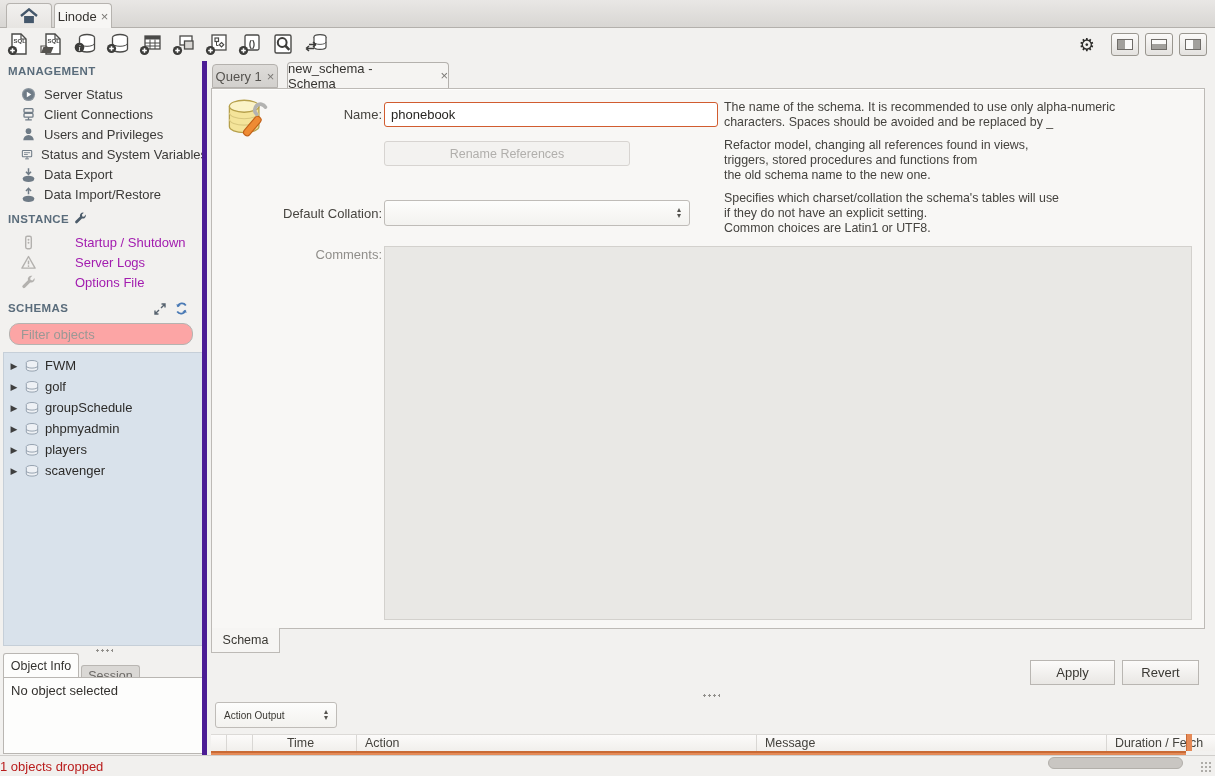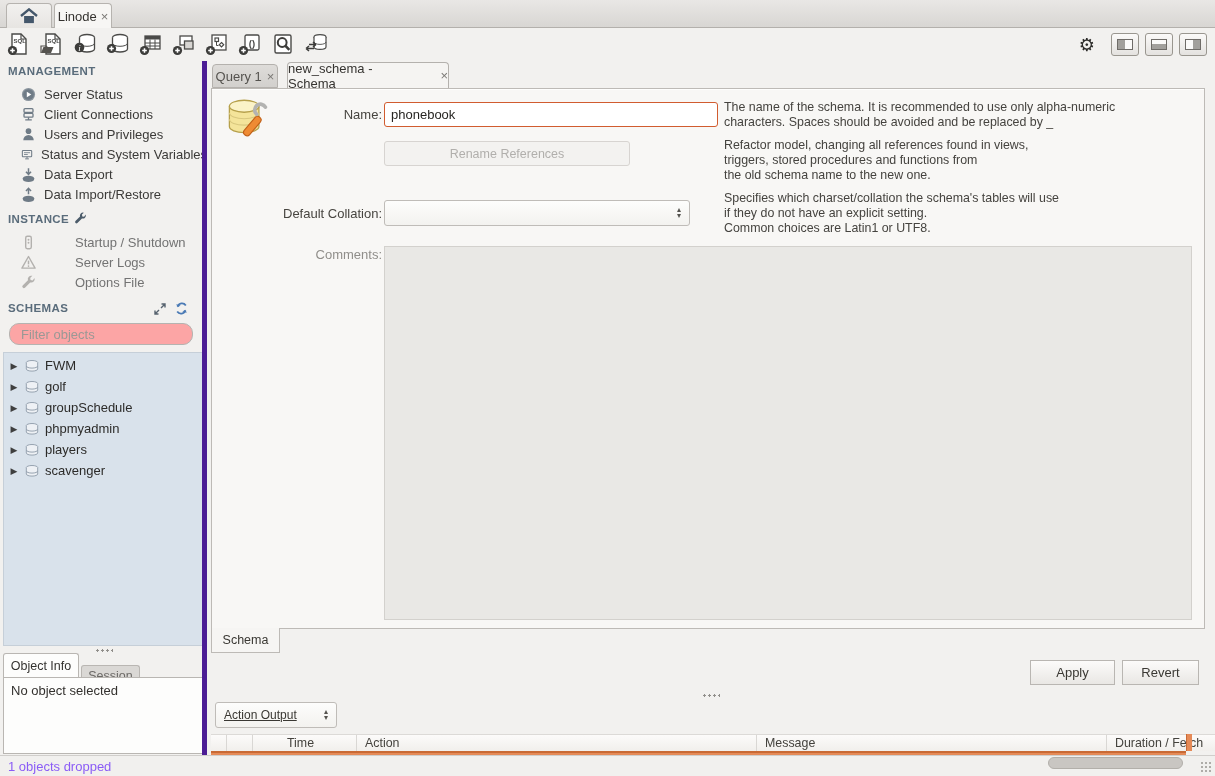--- a/index.html
+++ b/index.html
@@ -31,21 +31,21 @@
   .pt-bottom::after { left:0; right:0; bottom:0; height:5px; }
   .pt-right::after { right:0; top:0; bottom:0; width:7px; }
 
   
   .sidebar { position:absolute; left:0; top:61px; width:207px; height:694px;
     border-right:5px solid #4c1d95; background:#f2f1ef; overflow:hidden; }
   .side-title { position:absolute; left:8px; font-size:11.5px; font-weight:bold; letter-spacing:.4px;
     color:#5a6c7b; white-space:nowrap; display:flex; align-items:center; gap:5px; }
   .side-item { position:absolute; left:0; width:207px; height:20px; display:flex; align-items:center;
     gap:8px; padding-left:21px; font-size:13px; color:#3b3a38; white-space:nowrap; overflow:hidden; cursor:default; }
-  .side-item.dis { color:#737373;gap:39px; }
+  .side-item.dis { color:#a21caf;gap:39px; }
   .schemas-icons { position:absolute; top:302px; right:14px; display:flex; gap:9px; align-items:center; }
   .filter-box { position:absolute; left:9px; top:262px; width:184px; height:22px; background:#fca5a5;
     border:1px solid #b5b3b0; border-radius:10px; display:flex; align-items:center; padding:0 6px; gap:5px; }
   .filter-box input { border:none; outline:none; flex:1; font-size:13px; color:#4a4846;
     font-family:"Liberation Sans",sans-serif; background:transparent; }
   .filter-box input::placeholder { color:#9a9895; }
   .schema-list { position:absolute; left:3px; top:291px; width:200px; height:294px; background:#d9e2eb;
     border:1px solid #c6cfd8; }
   .schema-row { height:21px; display:flex; align-items:center; gap:6px; padding-left:5px;
     font-size:13px; color:#2c2b29; cursor:default; }
@@ -77,21 +77,21 @@
     border-radius:3px; background:#fff; padding:0 6px; font-size:13px; color:#262522;
     font-family:"Liberation Sans",sans-serif; outline:none; }
   .help { position:absolute; left:512px; width:470px; font-size:12.4px; line-height:15px;
     color:#45433f; white-space:pre-line; }
   .btn-disabled { position:absolute; left:172px; top:52px; width:246px; height:25px; border:1px solid #d7d4d1;
     border-radius:3px; background:#f3f2f0; color:#b1afac; font-size:12.5px; display:flex;
     align-items:center; justify-content:center; }
   .combo { position:absolute; border:1px solid #bfbcb8; border-radius:3px;
     background:linear-gradient(#fdfdfc,#f3f2ef); display:flex; align-items:center; }
   .combo.collation { left:172px; top:111px; width:306px; height:26px; }
-  .combo-val { flex:1; font-size:12px; color:#3a3833; padding-left:8px;text-decoration:underline; }
+  .combo-val { flex:1; font-size:10px; color:#3a3833; padding-left:8px; }
   .spinner { display:flex; flex-direction:column; align-items:center; line-height:6px; font-size:8px;
     color:#55534f; padding-right:8px; }
   .ta-comments { position:absolute; left:172px; top:157px; width:808px; height:374px; background:#e9e8e5;
     border:1px solid #d3d1cd; resize:none; font-family:"Liberation Sans",sans-serif; }
   .schema-btab { position:absolute; left:4px; top:567px; width:69px; height:25px; background:#f6f5f3;
     border:1px solid #bdbab6; border-top:none; font-size:12.5px; color:#3a3833; display:flex;
     align-items:center; justify-content:center; }
   .btn { position:absolute; top:599px; height:25px; border:1px solid #b9b6b2; border-radius:0;
     background:linear-gradient(#fcfbfa,#e9e7e4); font-size:13px; color:#3a3833; display:flex;
     align-items:center; justify-content:center; cursor:default; }
@@ -103,22 +103,22 @@
   .out-header { position:absolute; left:4px; top:673px; width:1004px; height:17px; display:flex;
     background:linear-gradient(#fcfbfa,#f1efec); border-top:1px solid #dcdad7; font-size:12.4px; color:#44423d; }
   .oh-cell { border-right:1px solid #d9d7d4; line-height:16px; white-space:nowrap; overflow:hidden; }
   .hscroll-orange { position:absolute; left:4px; top:690px; width:975px; height:6px;
     background:linear-gradient(#c96a35 0, #c96a35 2px, #e58a57 2px); }
   .vscroll-orange { position:absolute; left:979px; top:673px; width:6px; height:17px; background:#e58a57;
     border-left:1px solid #c96a35; }
 
   
   .statusbar { position:absolute; left:0; top:755px; width:1215px; height:21px; background:#f1f0ee;
-    border-top:1px solid #d0cecb; font-size:13px; color:#8b5cf6; display:flex; align-items:center;
-    padding-left:8px; }
+    border-top:1px solid #d0cecb; font-size:13px; color:#b91c1c; display:flex; align-items:center;
+    }
   .ov-thumb { position:absolute; left:1048px; top:757px; width:135px; height:12px; border-radius:6px;
     background:#c9c6c2; border:1px solid #b2afaa; }
   .resize-grip { position:absolute; right:2px; bottom:2px; width:13px; height:13px;
     background:radial-gradient(circle, #aeaca8 1px, transparent 1.4px); background-size:4px 4px; }
 
   svg { display:block; }
 </style>
 </head>
 <body>
 

